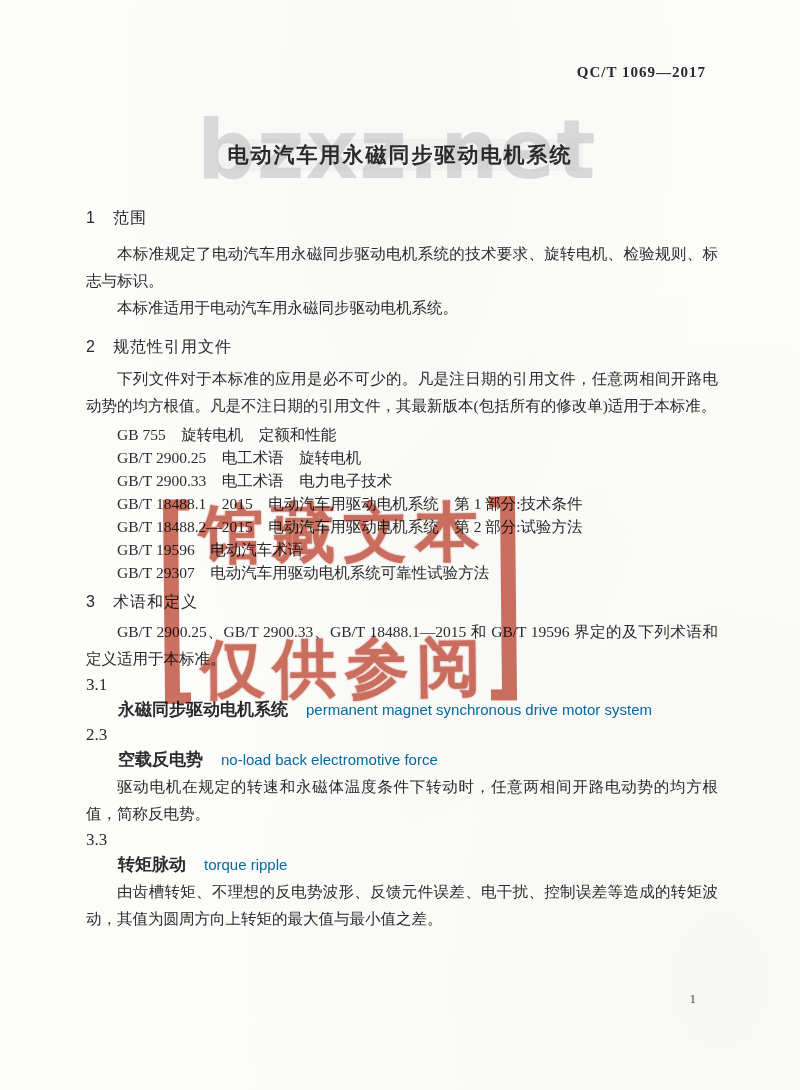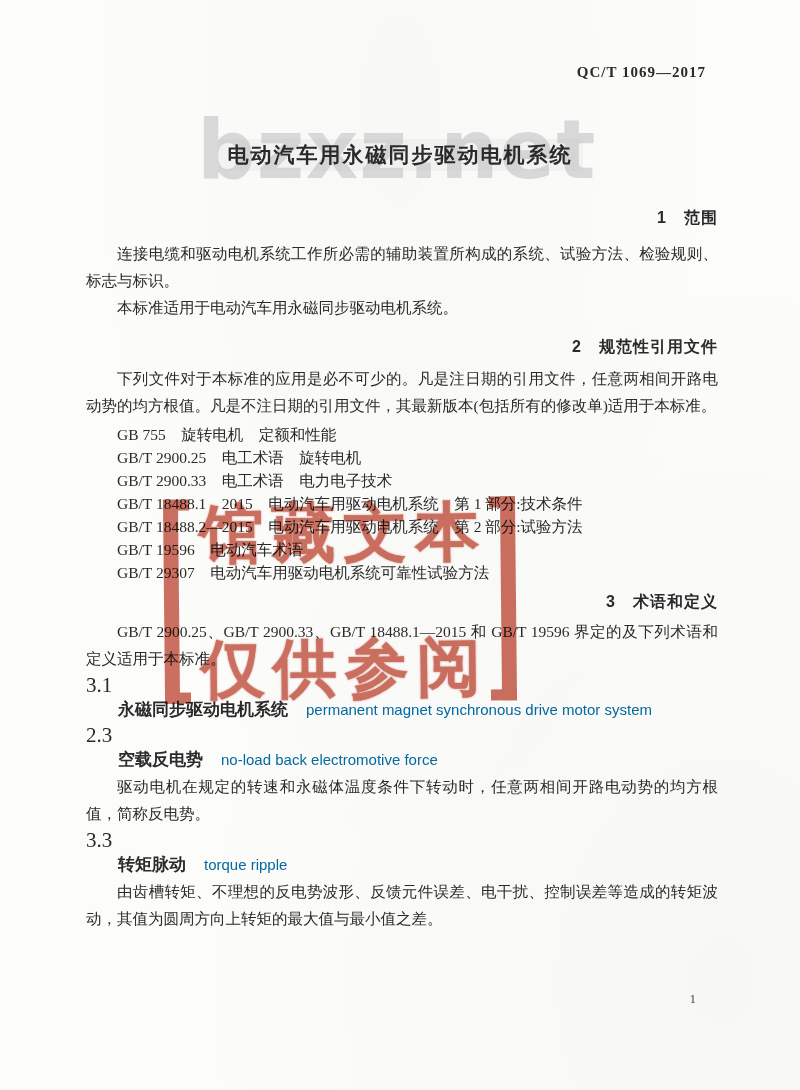--- a/index.html
+++ b/index.html
@@ -59,41 +59,40 @@
     background: rgba(190,190,190,0.12);
     padding:2px 10px;
   }
 
   .content {
     position:absolute; top:196px; left:86px; right:82px;
     z-index:1;
   }
   .sec-heading {
     font-family:"Liberation Sans","DejaVu Sans",sans-serif;
-    font-weight:bold; font-size:16px; line-height:20px;
+    font-weight:normal; font-size:16px; line-height:20px;
     letter-spacing:1px;
-    text-align:right;
   }
   .h1 { margin-top:12px; }
   .h2 { margin-top:16px; }
   .h3 { margin-top:8px; }
   .body-p {
     font-size:15.5px; line-height:27px;
     text-align:justify; text-indent:2em;
   }
   .mt12 { margin-top:12px; }
   .mt8  { margin-top:8px; }
   .mt6  { margin-top:6px; }
   .ref-list { margin-top:4px; }
   .ref-item {
     font-size:15.5px; line-height:23px;
     padding-left:2em; white-space:nowrap;
   }
   .term-entry { margin-top:2px; }
-  .term-num { font-size:21px; line-height:22px; }
+  .term-num { font-size:17px; line-height:22px; }
   .term-line { padding-left:2em; line-height:24px; margin-top:2px; }
   .term-zh {
     font-family:"Liberation Sans","DejaVu Sans",sans-serif;
     font-weight:bold; font-size:17px;
   }
   .term-en {
     font-family:"Liberation Sans","DejaVu Sans",sans-serif;
     font-size:15px; margin-left:14px; color:#0369a1;
   }
   .term-def { margin-top:1px; }
@@ -147,21 +146,21 @@
 
   <div class="site-watermark">bzxz.net</div>
 
   <div class="doc-title">
     <span>电动汽车用永磁同步驱动电机系统</span>
   </div>
 
   <div class="content">
 
     <div class="sec-heading h1">1　范围</div>
-    <p class="body-p mt12">连接电缆和驱动电机系统工作所必需的辅助装置所构成的系统、试验方法、检验规则、标志与标识。</p>
+    <p class="body-p mt12">本标准规定了电动汽车用永磁同步驱动电机系统的技术要求、旋转电机、检验规则、标志与标识。</p>
     <p class="body-p">本标准适用于电动汽车用永磁同步驱动电机系统。</p>
 
     <div class="sec-heading h2">2　规范性引用文件</div>
     <p class="body-p mt8">下列文件对于本标准的应用是必不可少的。凡是注日期的引用文件，任意两相间开路电动势的均方根值。凡是不注日期的引用文件，其最新版本(包括所有的修改单)适用于本标准。</p>
     <div class="ref-list">
       <div class="ref-item">GB 755　旋转电机　定额和性能</div>
       <div class="ref-item">GB/T 2900.25　电工术语　旋转电机</div>
       <div class="ref-item">GB/T 2900.33　电工术语　电力电子技术</div>
       <div class="ref-item">GB/T 18488.1　2015　电动汽车用驱动电机系统　第 1 部分:技术条件</div>
       <div class="ref-item">GB/T 18488.2—2015　电动汽车用驱动电机系统　第 2 部分:试验方法</div>

